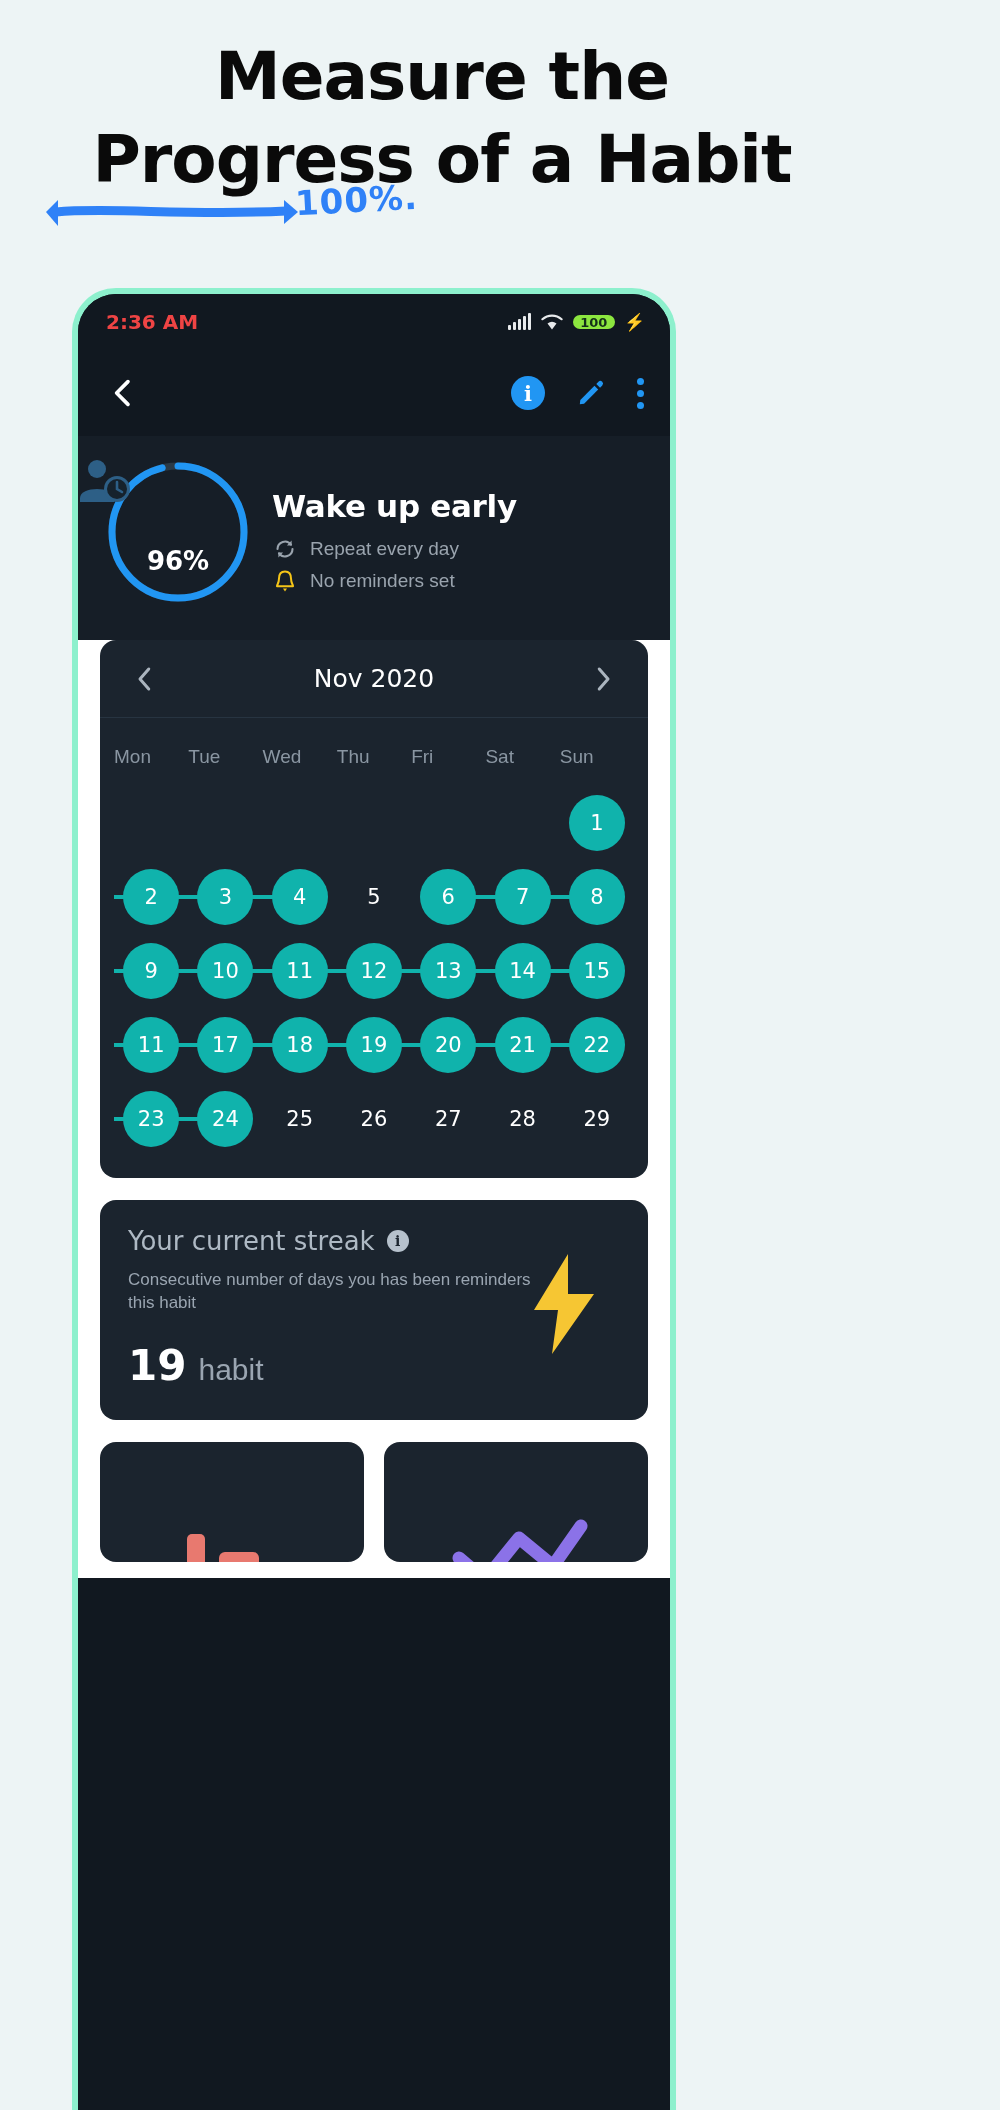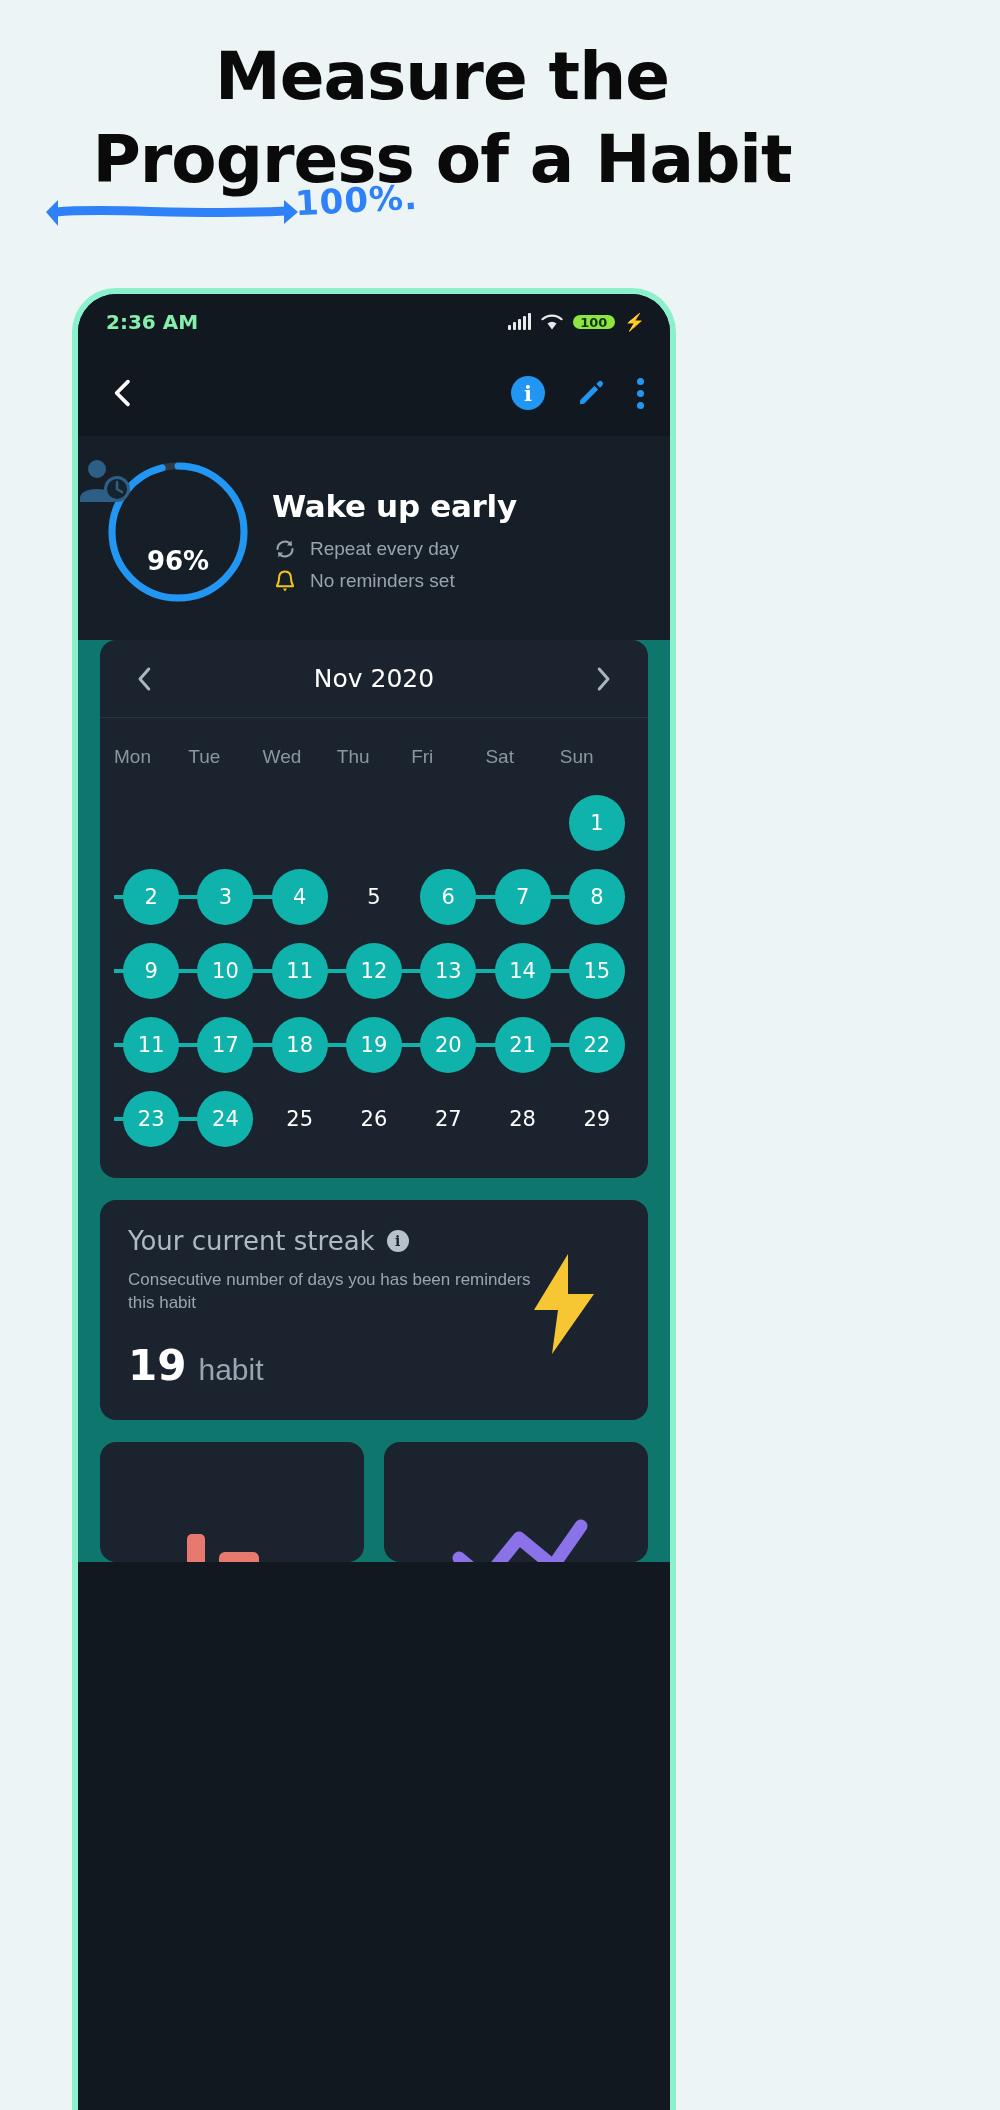--- a/index.html
+++ b/index.html
@@ -55,21 +55,21 @@
   }
 
   
   .statusbar {
     height: 56px; display: flex; align-items: center;
     justify-content: space-between;
     padding: 0 24px 0 28px;
     background: #111820;
   }
   .status-time {
-    color: #86efac; font-size: 20px; font-weight: 700;
+    color: #ef4444; font-size: 20px; font-weight: 700;
     font-family: "DejaVu Sans", sans-serif;
   }
   .status-right { display: flex; align-items: center; gap: 10px; }
   .sig { display: flex; align-items: flex-end; gap: 2px; height: 16px; }
   .sig i { display: block; width: 3px; background: #e8eaec; border-radius: 1px; }
   .sig i:nth-child(1) { height: 5px; }
   .sig i:nth-child(2) { height: 8px; }
   .sig i:nth-child(3) { height: 11px; }
   .sig i:nth-child(4) { height: 14px; }
   .sig i:nth-child(5) { height: 17px; }
@@ -124,21 +124,21 @@
     font-family: "DejaVu Sans", sans-serif;
     margin-bottom: 14px; letter-spacing: -0.3px;
   }
   .habit-meta {
     display: flex; align-items: center; gap: 12px;
     color: #9aa4ae; font-size: 19px; margin-top: 9px;
   }
   .habit-meta .mi { width: 26px; display: flex; justify-content: center; flex: none; }
 
   
-  .body { background: #0f766e; padding: 0 22px 0 22px; }
+  .body { background: #ffffff; padding: 0 22px 16px 22px; }
   .card {
     background: #1b242e; border-radius: 16px;
     margin-bottom: 22px; overflow: hidden;
   }
 
   
   .cal-head {
     height: 78px; display: flex; align-items: center;
     padding: 0 30px; border-bottom: 1px solid #273441;
   }

